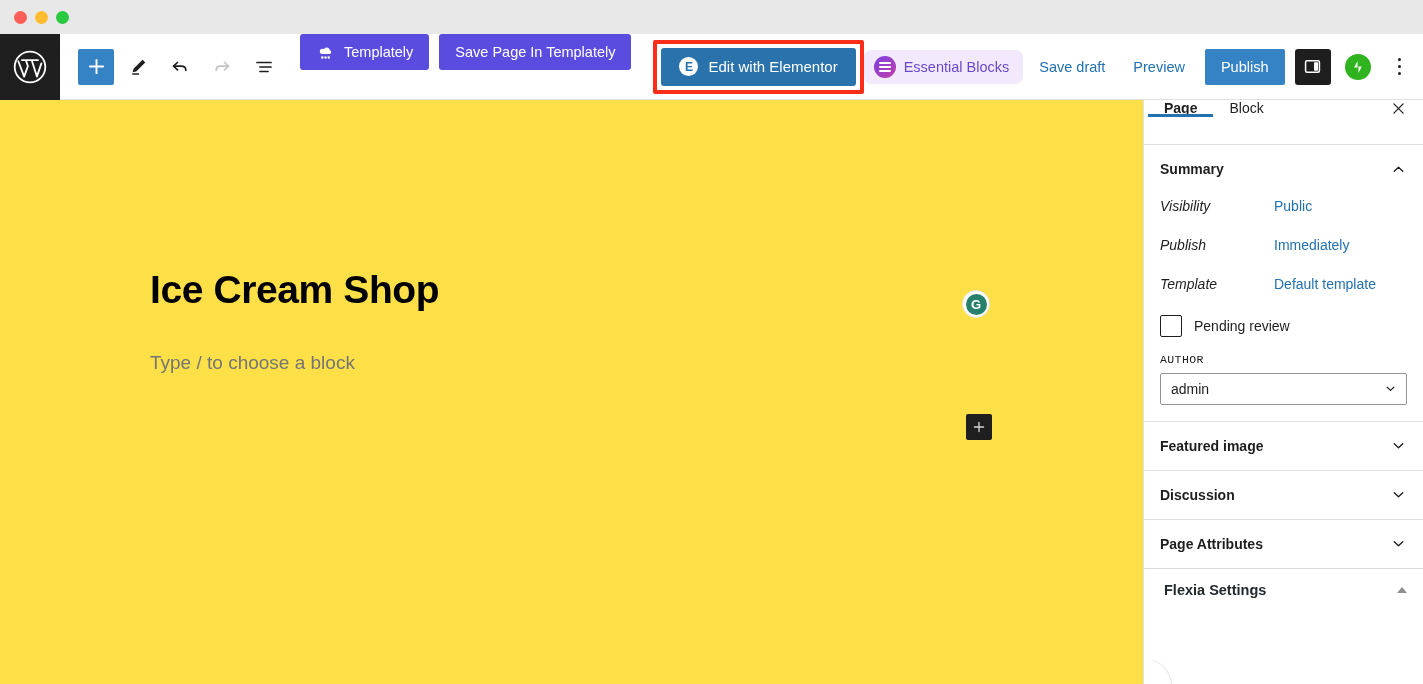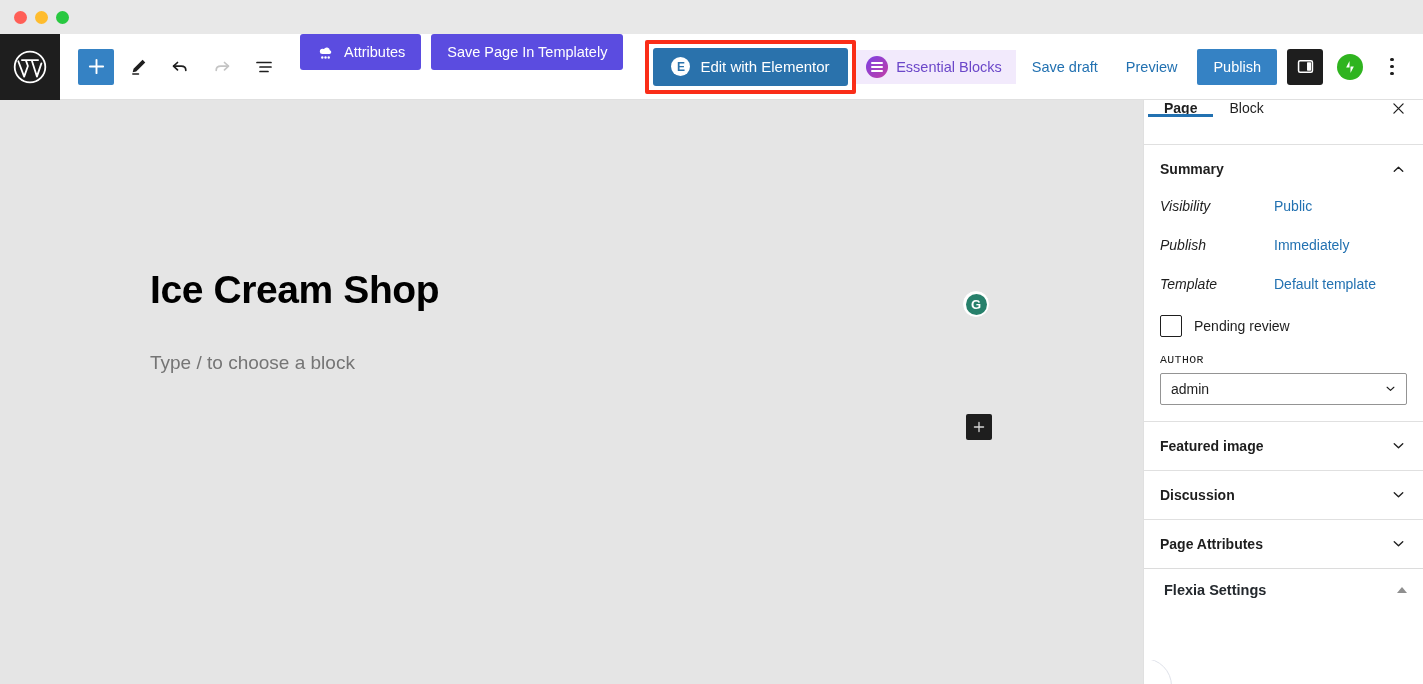--- a/index.html
+++ b/index.html
@@ -99,21 +99,21 @@
   }
 
   .hdr-right {
     margin-left: auto;
     display: flex; align-items: center; gap: 4px;
     padding-right: 14px;
   }
   .btn-eb {
     background: #f2eafc; color: #6b47c9;
     height: 34px; padding: 0 14px 0 10px; gap: 8px;
-    border-radius: 0; font-weight: 500; font-size: 14.5px;
+    border-radius: 7px; font-weight: 500; font-size: 14.5px;
   }
   .eb-icon {
     width: 22px; height: 22px; border-radius: 50%;
     background: linear-gradient(135deg,#7b3fe4,#c23fa6);
     position: relative; display: block;
   }
   .eb-icon::before {
     content: ""; position: absolute;
     left: 5px; top: 6px; width: 12px; height: 2px;
     background: #fff; box-shadow: 0 4px 0 #fff, 0 8px 0 #fff;
@@ -147,21 +147,21 @@
 
   
   .editor-body {
     display: flex;
     height: calc(684px - 34px - 66px);
     width: 100%;
   }
 
   
   .canvas {
-    flex: 1; position: relative; background: #e5e5e5;
+    flex: 1; position: relative; background: #fde047;
     overflow: hidden;
   }
   .post-title {
     position: absolute; left: 150px; top: 168px;
     font-size: 39px; font-weight: 700; color: #000;
     letter-spacing: -0.4px;
   }
   .block-placeholder {
     position: absolute; left: 150px; top: 252px;
     font-size: 19px; color: #757575;
@@ -338,21 +338,21 @@
 
   <button class="btn btn-templately">
     <span style="display:flex;align-items:center;">
       <svg width="19" height="19" viewBox="0 0 20 20" fill="#fff">
         <path d="M14.6 7.6a3.3 3.3 0 0 0-6.2-1.2A2.9 2.9 0 0 0 4 9.1a2.7 2.7 0 0 0 2.7 2.6h7.5a2.1 2.1 0 0 0 .4-4.1z"></path>
         <circle cx="6.6" cy="15.3" r="1.25"></circle>
           <circle cx="10" cy="15.3" r="1.25"></circle>
           <circle cx="13.4" cy="15.3" r="1.25"></circle>
       </svg>
     </span>
-    <span>Attributes</span>
+    <span>Templately</span>
   </button>
 
   <button class="btn btn-savepage">Save Page In Templately</button>
 
   <div class="elementor-wrap">
     <button class="btn btn-elementor">
       <span class="el-badge">E</span>
       <span>Edit with Elementor</span>
     </button>
   </div>

